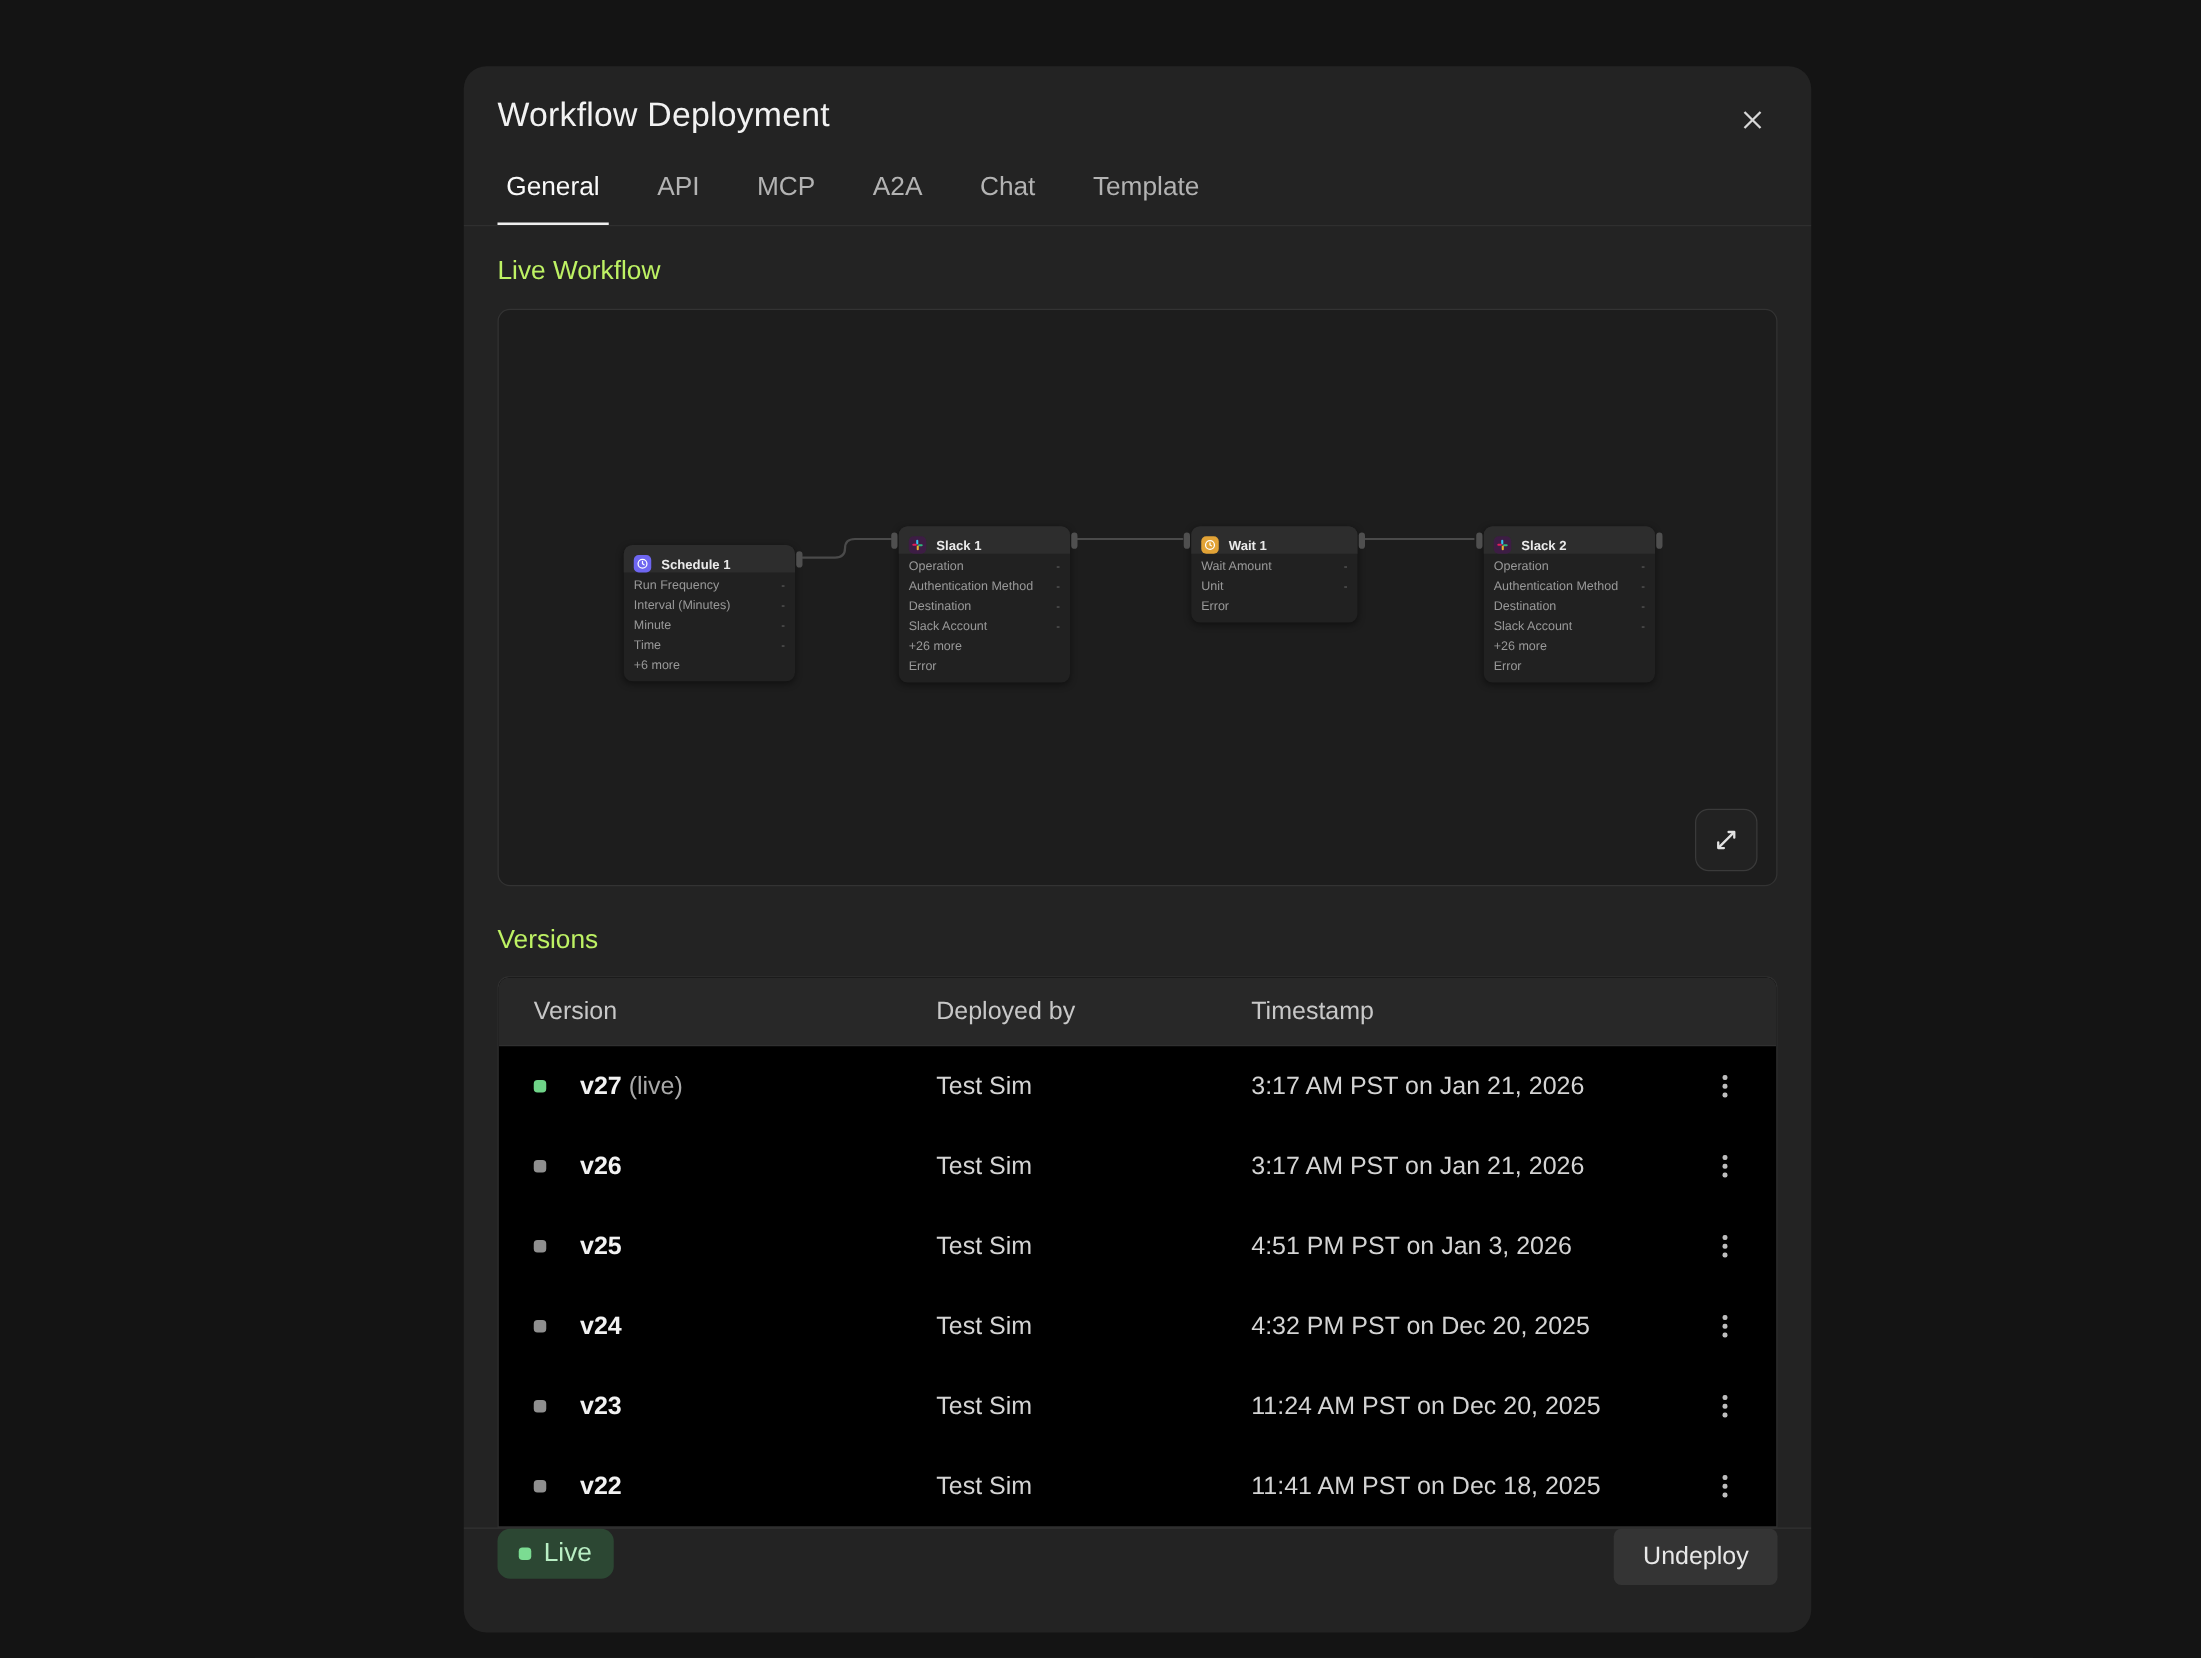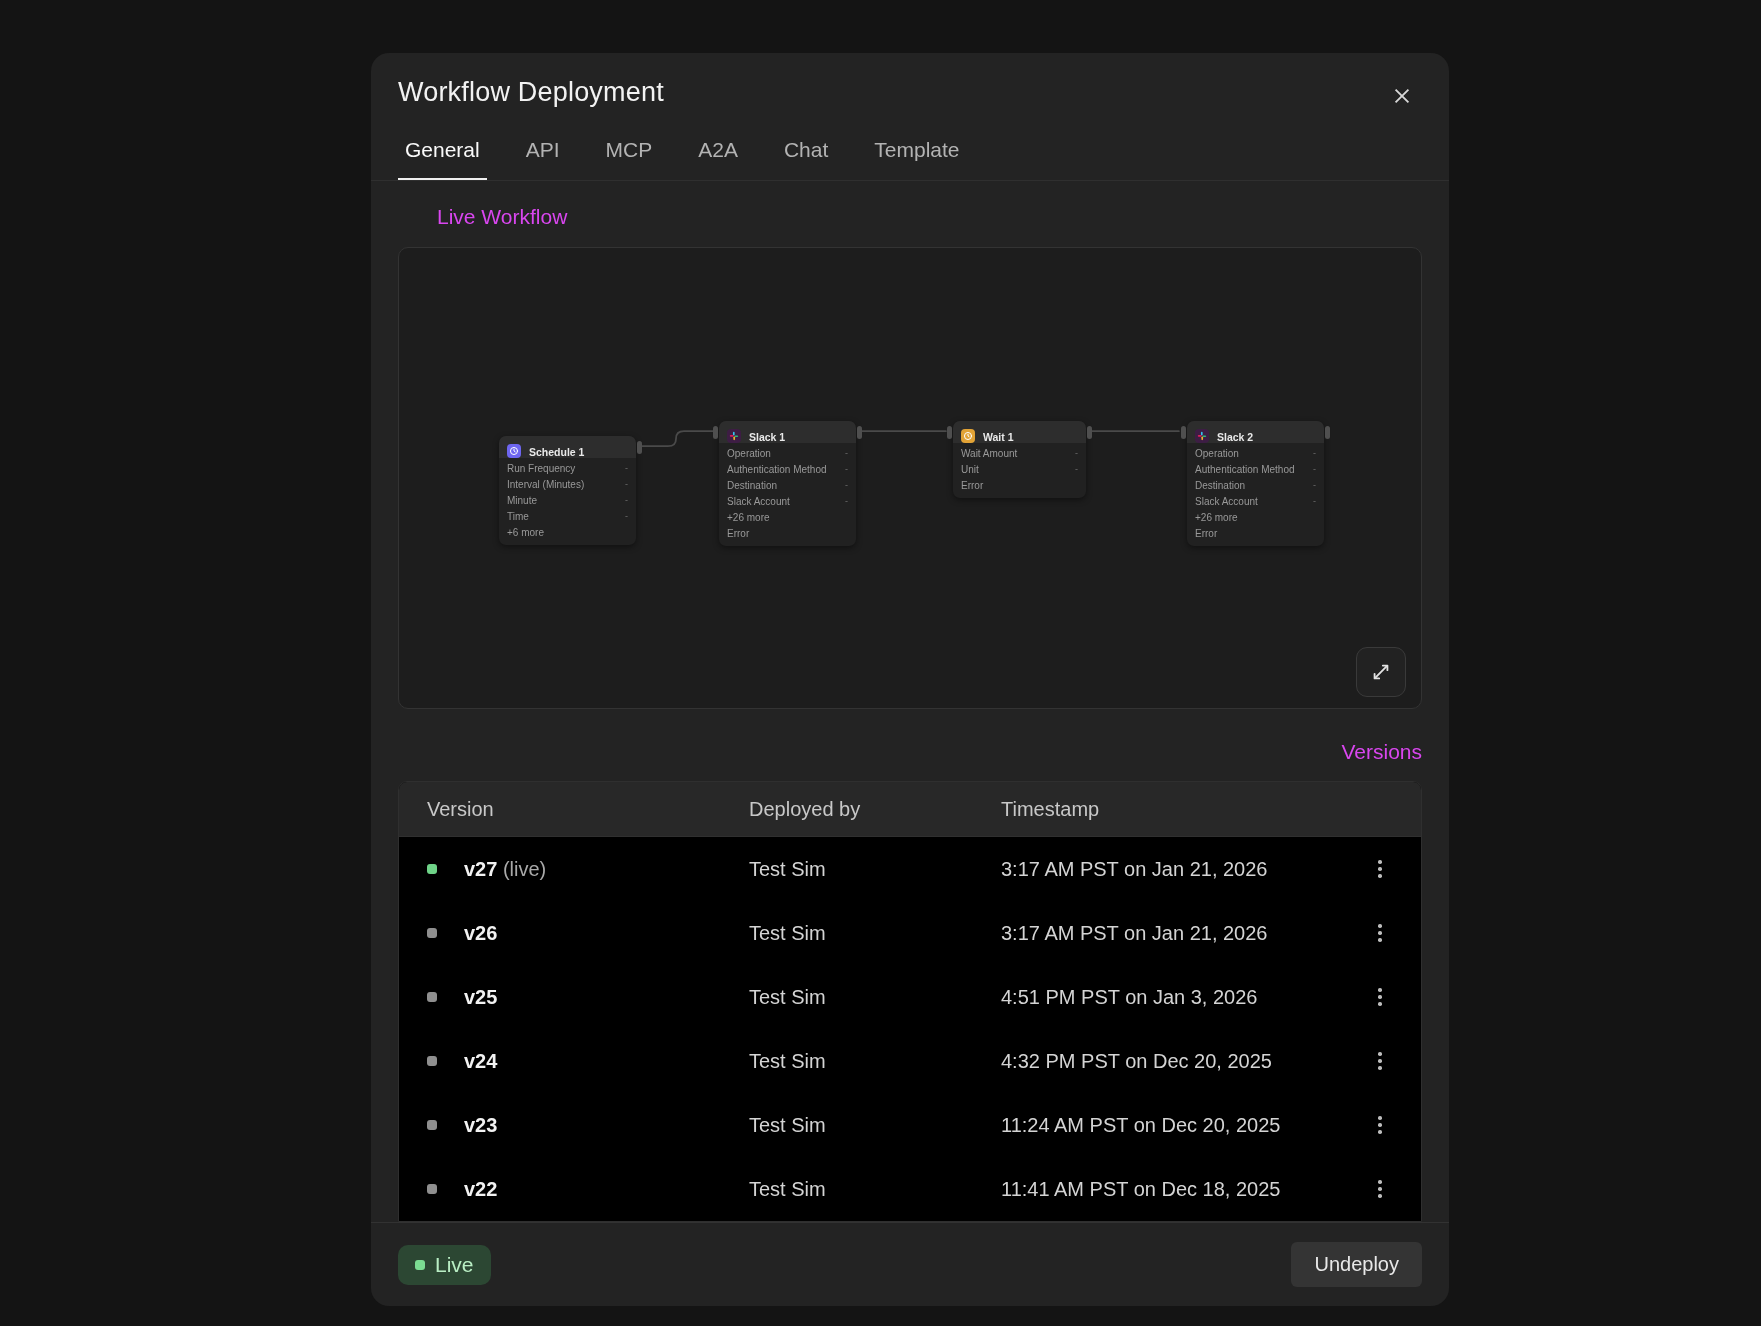--- a/index.html
+++ b/index.html
@@ -15,21 +15,21 @@
   .close-btn { position:absolute; right:30px; top:26px; width:34px; height:34px; background:none; border:none;
     cursor:pointer; display:flex; align-items:center; justify-content:center; }
   .close-btn svg { width:22px; height:22px; stroke:#d8d8d8; stroke-width:2; }
   .tabs { display:flex; gap:32px; margin-top:30px; }
   .tab { background:none; border:none; font-family:inherit; font-size:21px; color:#b3b3b3;
     padding:0 7px 16px 7px; cursor:pointer; border-bottom:2px solid transparent; }
   .tab.active { color:#fafafa; border-bottom-color:#efefef; }
 
   
   .modal-body { flex:1; padding:0 27px; }
-  .section-title { font-size:21px; color:#d946ef; font-weight:400;margin-left:39px; }
+  .section-title { font-size:21px; color:#bef264; font-weight:400; }
   .lw-title { margin-top:24px; }
 
   
   .canvas { position:relative; margin-top:18px; width:1024px; height:462px; background:#1d1d1d;
     border:1px solid #333; border-radius:10px; overflow:hidden; }
   .edges { position:absolute; inset:0; width:100%; height:100%; }
   .wf-node { position:absolute; width:137px; background:#212121; border-radius:7px;
     box-shadow:0 2px 6px rgba(0,0,0,.45); font-size:10px; }
   .wf-head { position:relative; display:flex; align-items:flex-end; gap:8px; height:22px;
     background:#2d2d2d; border-radius:7px 7px 0 0; padding:0 8px; }
@@ -47,39 +47,39 @@
   .wf-field:empty { display:none; }
   .wf-dash { color:#6f6f6f; font-size:9px; }
   .n1 { left:100px; top:188px; } .n2 { left:320px; top:173px; }
   .n3 { left:554px; top:173px; width:133px; } .n4 { left:788px; top:173px; }
   .expand-btn { position:absolute; right:15px; bottom:11px; width:50px; height:50px; background:#222;
     border:1px solid #3a3a3a; border-radius:11px; cursor:pointer; display:flex; align-items:center; justify-content:center; }
   .expand-btn svg { width:22px; height:22px; stroke:#e3e3e3; stroke-width:2; fill:none;
     stroke-linecap:round; stroke-linejoin:round; }
 
   
-  .v-title { margin-top:31px;text-align:right; }
+  .v-title { margin-top:31px; }
   .vtable { margin-top:17px; width:1024px; height:441px; border:1px solid #2f2f2f;
     border-radius:9px 9px 0 0; overflow:hidden; background:#000000; }
   .vhead { display:grid; grid-template-columns:322px 252px 1fr 40px; align-items:center; height:55px;
     padding:0 24px 0 28px; background:#282828; border-bottom:1px solid rgba(255,255,255,.04);
     color:#c8c8c8; font-size:20px; }
   .vrow { display:grid; grid-template-columns:37px 285px 252px 1fr 40px; align-items:center; height:64px;
     padding:0 24px 0 28px; font-size:20px; cursor:pointer; }
   .dot { width:10px; height:10px; border-radius:3px; background:#8f8f8f; }
   .dot.live { background:#6fd388; }
   .vname b { color:#f2f2f2; font-weight:600; }
   .vname i { font-style:normal; color:#a9a9a9; }
   .vby, .vts { color:#d4d4d4; }
   .kebab { background:none; border:none; cursor:pointer; height:34px; display:flex; flex-direction:column;
     align-items:center; justify-content:center; gap:3.5px; justify-self:end; width:34px; }
   .kdot { width:3.5px; height:3.5px; border-radius:50%; background:#bdbdbd; }
 
   
-  .modal-footer { height:104px; border-top:1px solid rgba(255,255,255,.07); display:flex; align-items:center;
+  .modal-footer { height:104px; border-top:1px solid rgba(255,255,255,.07); display:flex; 
     justify-content:space-between; padding:0 27px; }
   .live-badge { display:flex; align-items:center; gap:10px; background:#2c4733; border-radius:10px;
     height:40px; padding:0 17px; }
   .live-dot { width:10px; height:10px; border-radius:3px; background:#7bdc92; }
   .live-label { color:#b9eec4; font-size:21px; }
   .undeploy-btn { background:#343434; border:none; border-radius:6px; height:45px; padding:0 23px;
     color:#e8e8e8; font-family:inherit; font-size:20px; cursor:pointer; }
 </style>
 </head>
 <body>

